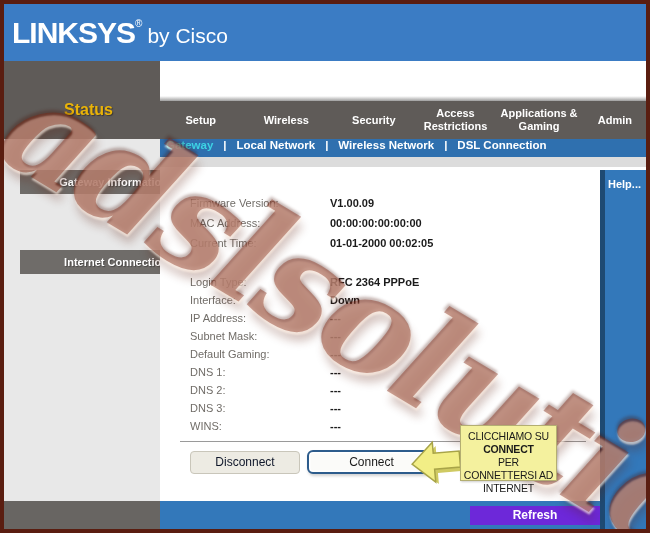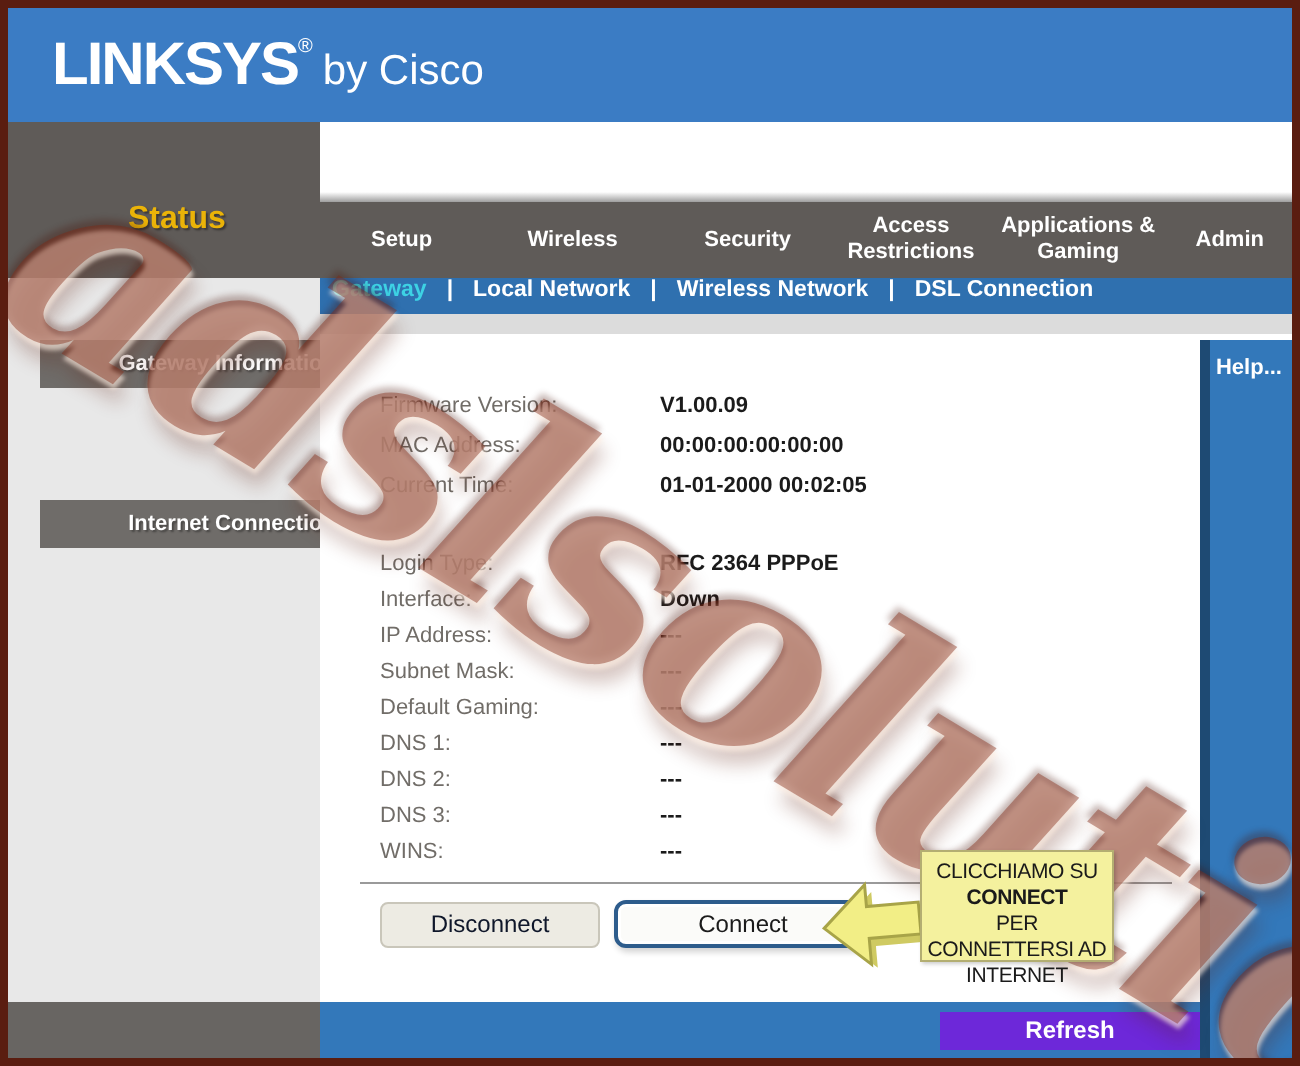--- a/index.html
+++ b/index.html
@@ -5,21 +5,21 @@
   html,body{margin:0;padding:0;background:#fff;}
   .page{
     position:relative; width:650px; height:533px; box-sizing:border-box;
     border:4px solid #5a1d10; background:#ffffff; overflow:hidden;
     font-family:"Liberation Sans", sans-serif;
   }
   .abs{position:absolute;}
 
   
   .header{left:0; top:0; width:642px; height:57px; background:#3b7cc4;
-          display:flex; align-items:center; padding-left:22px; box-sizing:border-box; color:#fff;}
+          display:flex; align-items:center; padding-left:8px; box-sizing:border-box; color:#fff;}
   .logo-main{font-size:30px; font-weight:bold; letter-spacing:-1px;}
   .logo-reg{font-size:10px; vertical-align:top; position:relative; top:2px;}
   .logo-by{font-size:21px; font-weight:400; margin-left:5px;}
 
   
   .status-block{left:0; top:57px; width:156px; height:78px; background:#5f5b58;}
   .status-title{position:absolute; left:60px; top:40px; color:#eab308; font-size:16px; font-weight:bold;
                 text-shadow:1px 1px 1px rgba(0,0,0,.4);}
   .titlebar{left:156px; top:57px; width:486px; height:35px; background:#3779bd;
             display:flex; align-items:center; justify-content:flex-end;

